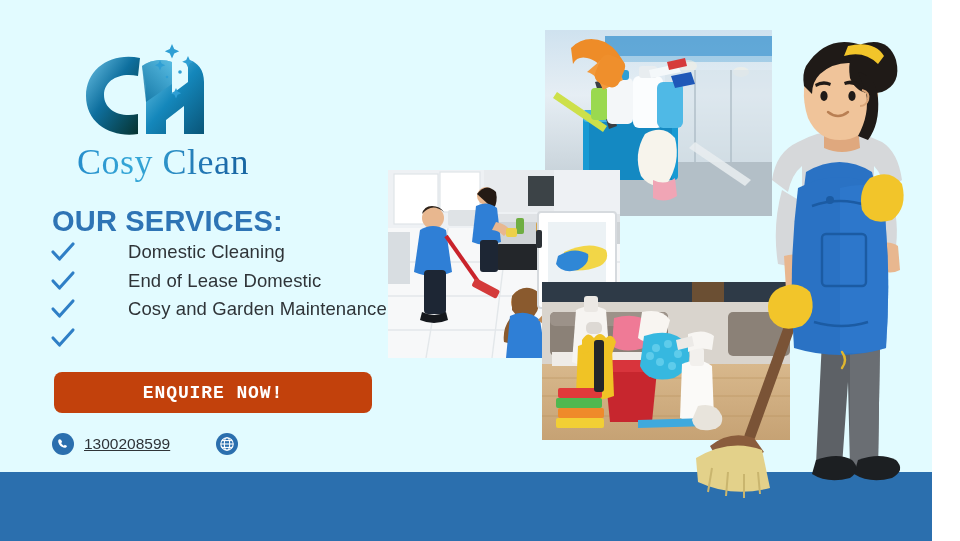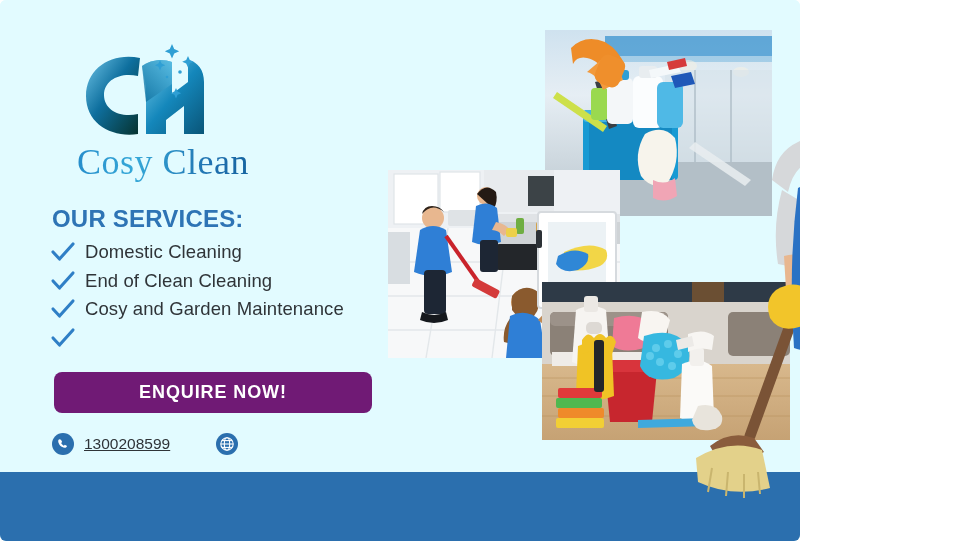--- a/index.html
+++ b/index.html
@@ -2,26 +2,25 @@
 <html><head>
 <meta charset="utf-8">
 <style>
   html, body {
     margin: 0;
     padding: 0;
     background: #ffffff;
   }
   .ad-canvas {
     position: relative;
-    width: 800px;
+    width: 932px;
     height: 541px;
     overflow: hidden;
     background: #e2fbff;
     font-family: "Liberation Sans", sans-serif;
-    border-radius: 6px;
   }
 
   
   .bg-field {
     position: absolute;
     inset: 0;
     background: #e2fbff;
   }
   .footer-bar {
     position: absolute;
@@ -62,35 +61,36 @@
     background-clip: text;
     color: transparent;
     white-space: nowrap;
   }
 
   
   .services-heading {
     position: absolute;
     left: 52px;
     top: 205px;
-    font-size: 24px;
+    font-size: 29px;
     font-weight: bold;
     letter-spacing: 0.2px;
     color: #2e74b5;
   }
   .services-list {
     position: absolute;
     left: 50px;
     top: 238px;
     width: 330px;
   }
   .service-row {
     display: flex;
     align-items: center;
     height: 28.5px;
+    gap: 43px;
   }
   .check-icon {
     width: 26px;
     height: 22px;
     flex: 0 0 26px;
     margin-right: 9px;
   }
   .service-label {
     font-size: 18.5px;
     color: #2f3438;
@@ -100,23 +100,23 @@
 
   
   .cta-button {
     position: absolute;
     left: 54px;
     top: 372px;
     width: 318px;
     height: 41px;
     border: none;
     border-radius: 8px;
-    background: #701a75;
+    background: #c2410c;
     color: #ffffff;
-    font-family: Liberation Sans, sans-serif;
+    font-family: Liberation Mono, monospace;
     font-size: 18px;
     font-weight: bold;
     letter-spacing: 0.9px;
     cursor: pointer;
     padding: 0;
   }
 
   
   .contact-row {
     position: absolute;
@@ -217,21 +217,21 @@
         </svg>
       </span>
       <span class="service-label">Domestic Cleaning</span>
     </div>
     <div class="service-row">
       <span class="check-icon">
         <svg viewBox="0 0 26 22" xmlns="http://www.w3.org/2000/svg">
           <path d="M3 11 L9.5 18 L23 3" fill="none" stroke="#2f7fc6" stroke-width="3.1" stroke-linecap="round" stroke-linejoin="round"></path>
         </svg>
       </span>
-      <span class="service-label">End of Clean Cleaning</span>
+      <span class="service-label">End of Lease Domestic</span>
     </div>
     <div class="service-row">
       <span class="check-icon">
         <svg viewBox="0 0 26 22" xmlns="http://www.w3.org/2000/svg">
           <path d="M3 11 L9.5 18 L23 3" fill="none" stroke="#2f7fc6" stroke-width="3.1" stroke-linecap="round" stroke-linejoin="round"></path>
         </svg>
       </span>
       <span class="service-label">Cosy and Garden Maintenance</span>
     </div>
     <div class="service-row">

